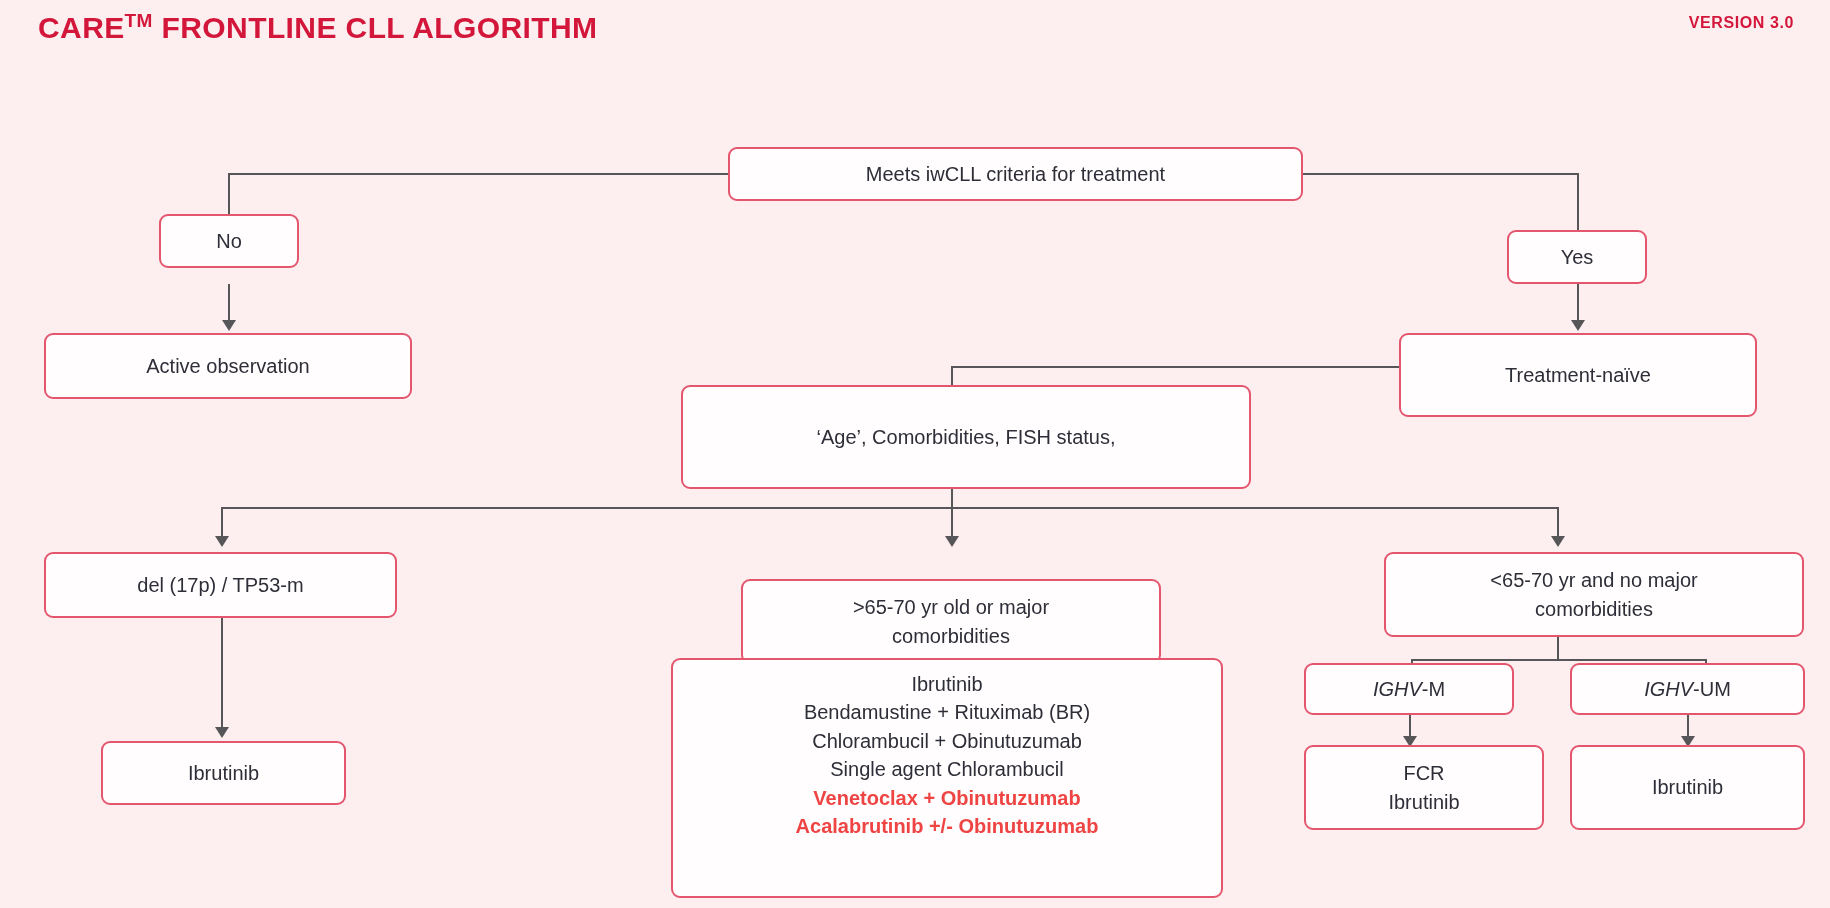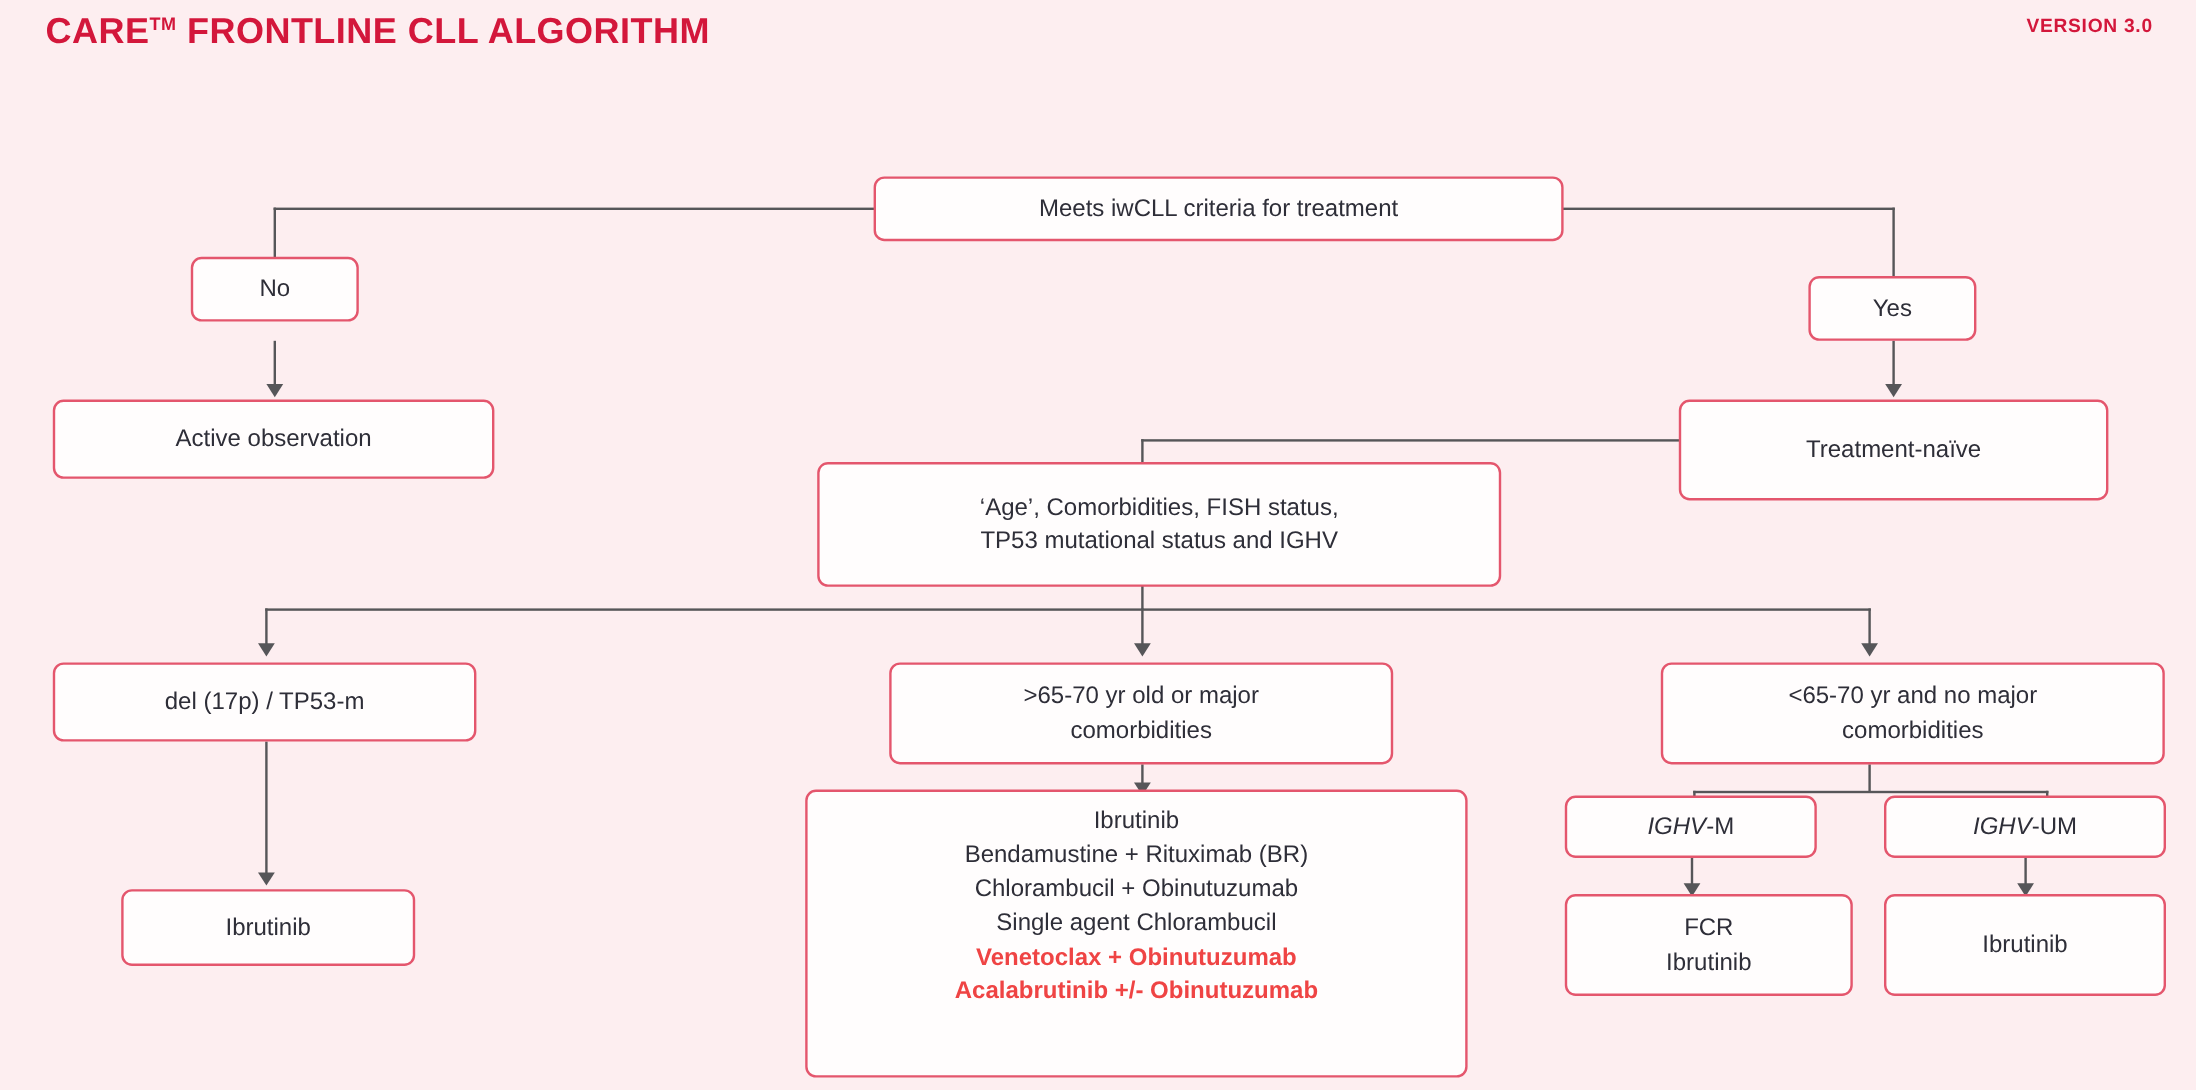--- a/index.html
+++ b/index.html
@@ -26,21 +26,21 @@
     position: absolute;
     left: 38px;
     top: 10px;
     font-size: 30px;
     font-weight: bold;
     letter-spacing: 0.4px;
     color: #d3173b;
     white-space: nowrap;
   }
   .title sup {
-    font-size: 15px;
+    font-size: 19px;
     vertical-align: super;
     font-weight: bold;
   }
   .version {
     position: absolute;
     right: 36px;
     top: 14px;
     font-size: 16px;
     font-weight: bold;
     letter-spacing: 0.6px;
@@ -138,40 +138,39 @@
   <div class="node" style="left:1383px; top:333px; width:358px; height:84px;">
     <span class="line">Treatment-naïve</span>
   </div>
 
   <div class="edge h" style="left:935px; top:366px; width:450px;"></div>
   <div class="edge v" style="left:935px; top:366px; height:32px;"></div>
   <div class="arrow" style="left:929px; top:390px;"></div>
 
   <div class="node" style="left:665px; top:385px; width:570px; height:104px;">
     <span class="line">‘Age’, Comorbidities, FISH status,</span>
-    <span class="line">TP53 mutational status and IGHV</span>
   </div>
 
   <div class="edge v" style="left:935px; top:478px; height:30px;"></div>
   <div class="edge h" style="left:205px; top:507px; width:1338px;"></div>
 
   <div class="edge v" style="left:205px; top:507px; height:33px;"></div>
   <div class="arrow" style="left:199px; top:536px;"></div>
 
   <div class="edge v" style="left:935px; top:507px; height:33px;"></div>
   <div class="arrow" style="left:929px; top:536px;"></div>
 
   <div class="edge v" style="left:1541px; top:507px; height:33px;"></div>
   <div class="arrow" style="left:1535px; top:536px;"></div>
 
   <div class="node" style="left:28px; top:552px; width:353px; height:66px;">
     <span class="line">del (17p) / TP53-m</span>
   </div>
 
-  <div class="node" style="left:725px; top:552px; width:420px; height:85px;">
+  <div class="node" style="left:725px; top:579px; width:420px; height:85px;">
     <span class="line">&gt;65-70 yr old or major</span>
     <span class="line">comorbidities</span>
   </div>
 
   <div class="node" style="left:1368px; top:552px; width:420px; height:85px;">
     <span class="line">&lt;65-70 yr and no major</span>
     <span class="line">comorbidities</span>
   </div>
 
   <div class="edge v" style="left:205px; top:618px; height:113px;"></div>

